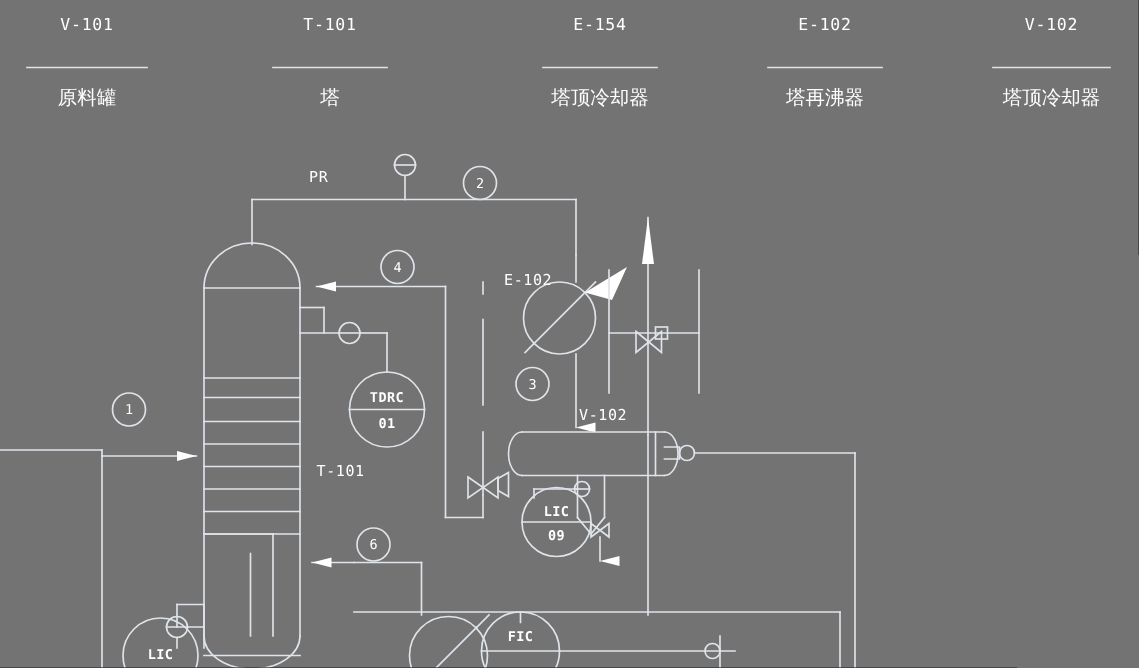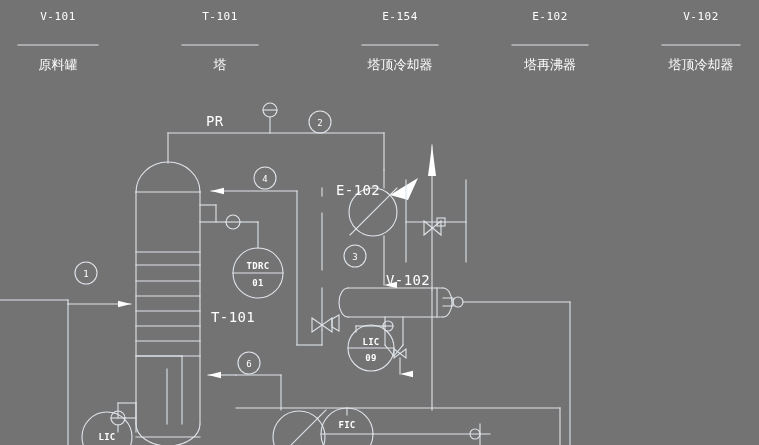--- a/index.html
+++ b/index.html
@@ -27,21 +27,21 @@
     position:absolute;
     color:#ffffff;
     font-size:13px;
     white-space:nowrap;
     transform:translateX(-50%);
     font-family:Liberation Mono, monospace;
   }
   .lbl{
     position:absolute;
     color:#ffffff;
-    font-size:14px;
+    font-size:10px;
     white-space:nowrap;
     font-family:"DejaVu Sans Mono","Liberation Mono",monospace;
     letter-spacing:0.4px;
   }
   .tag{
     position:absolute;
     color:#ffffff;
     font-size:9px;
     white-space:nowrap;
     text-align:center;

